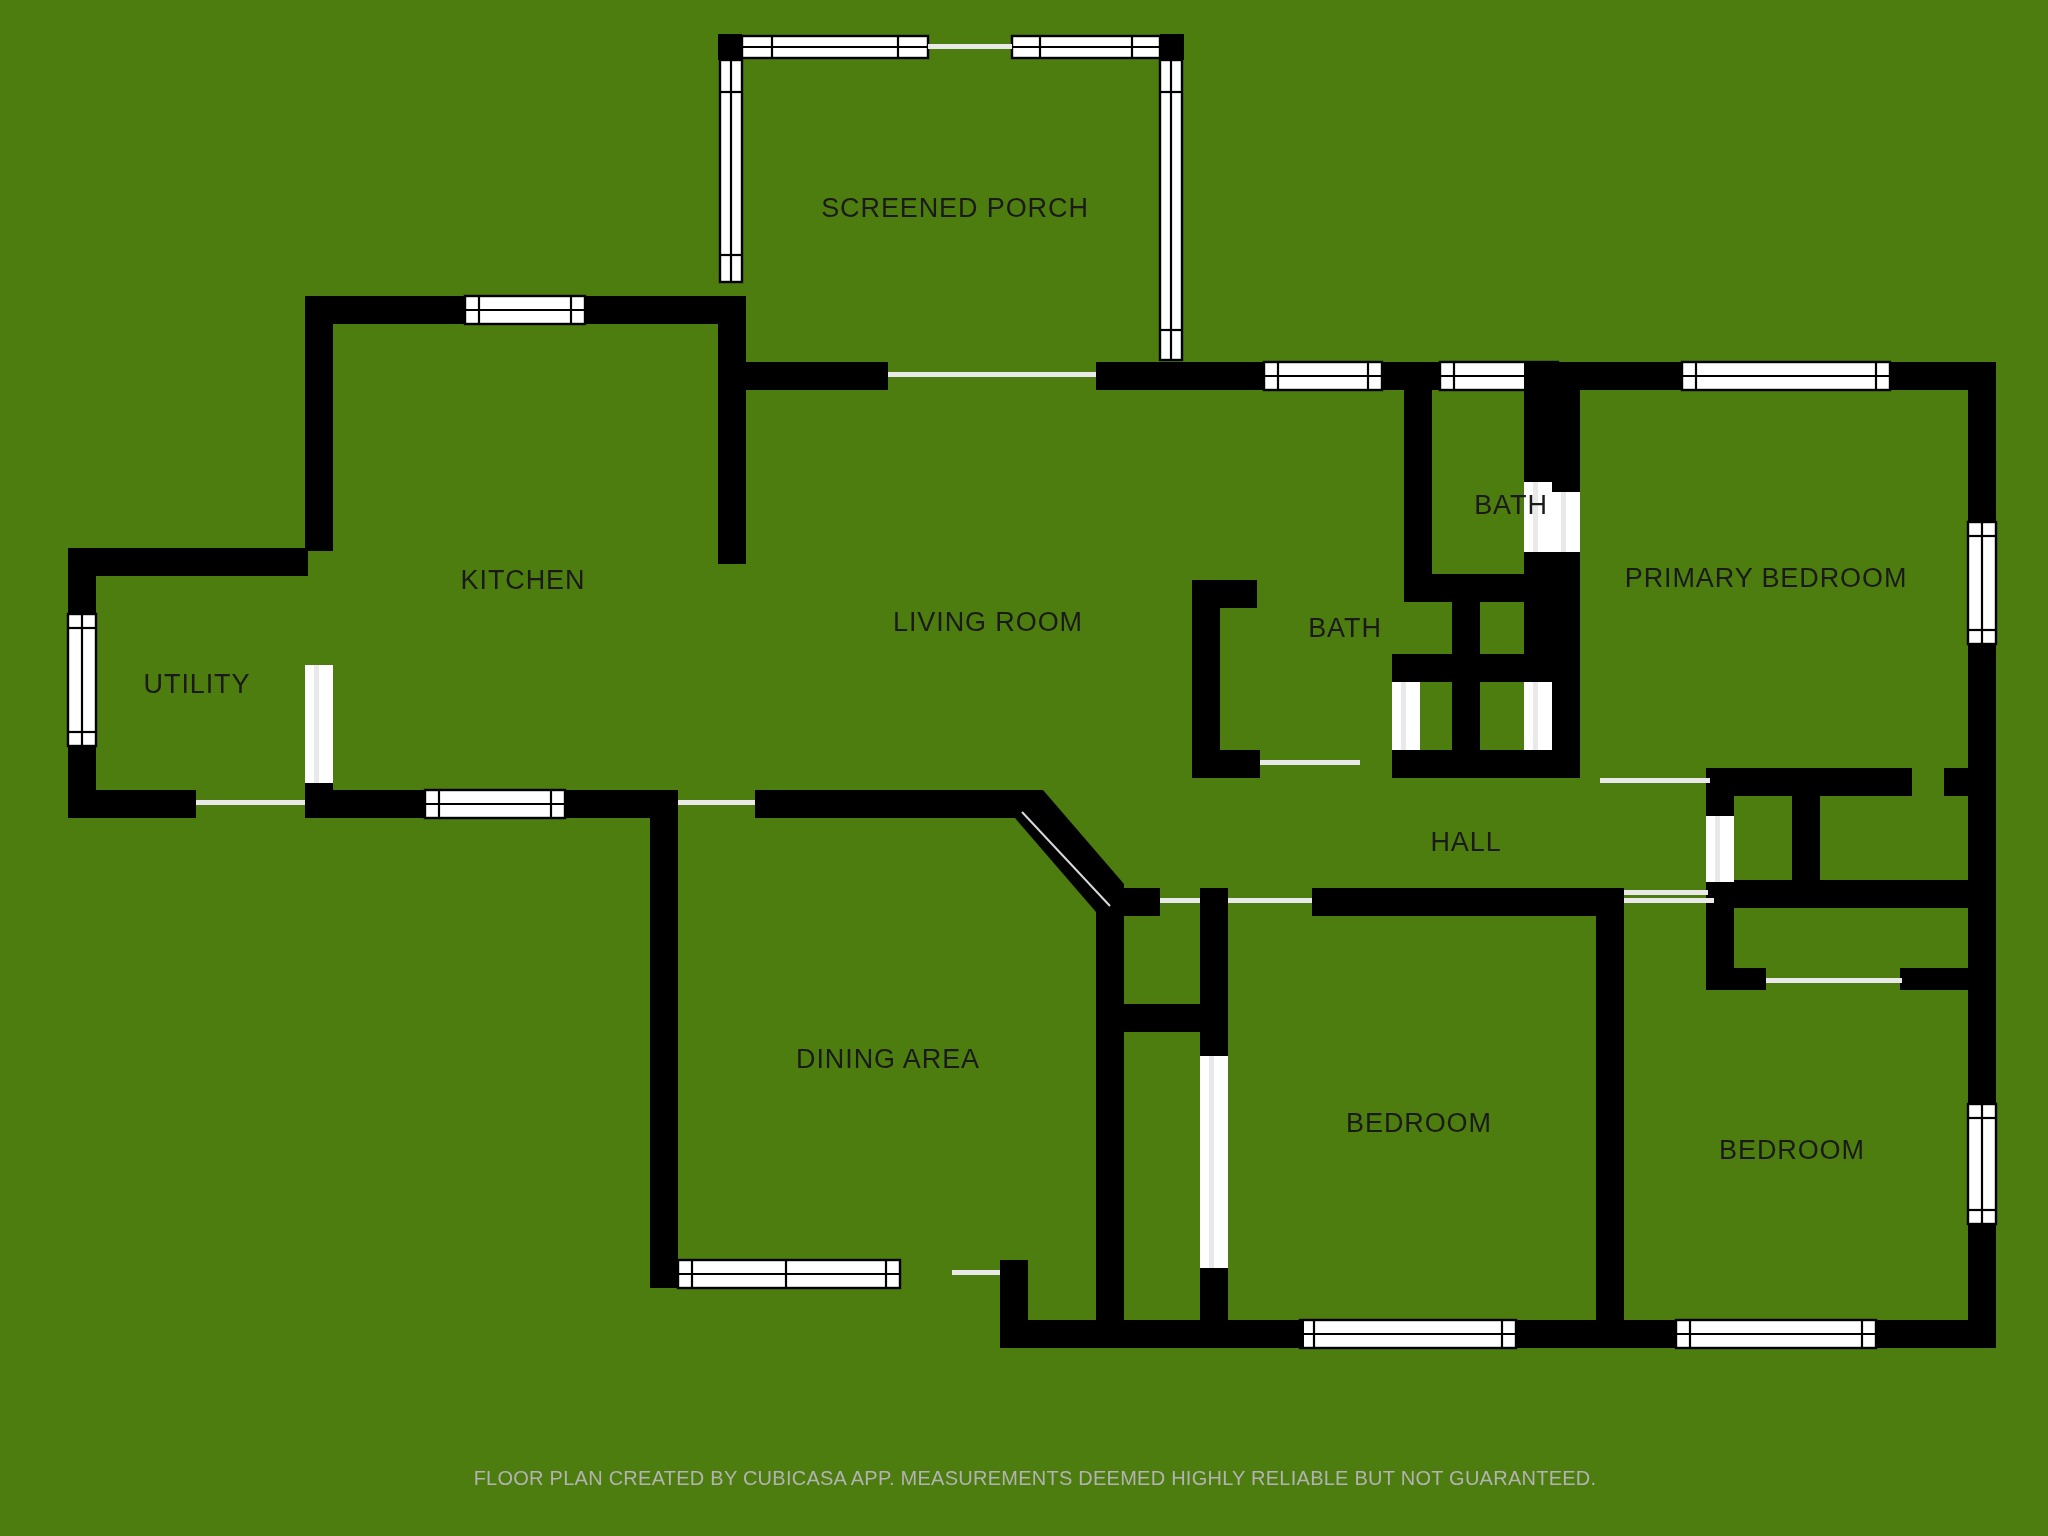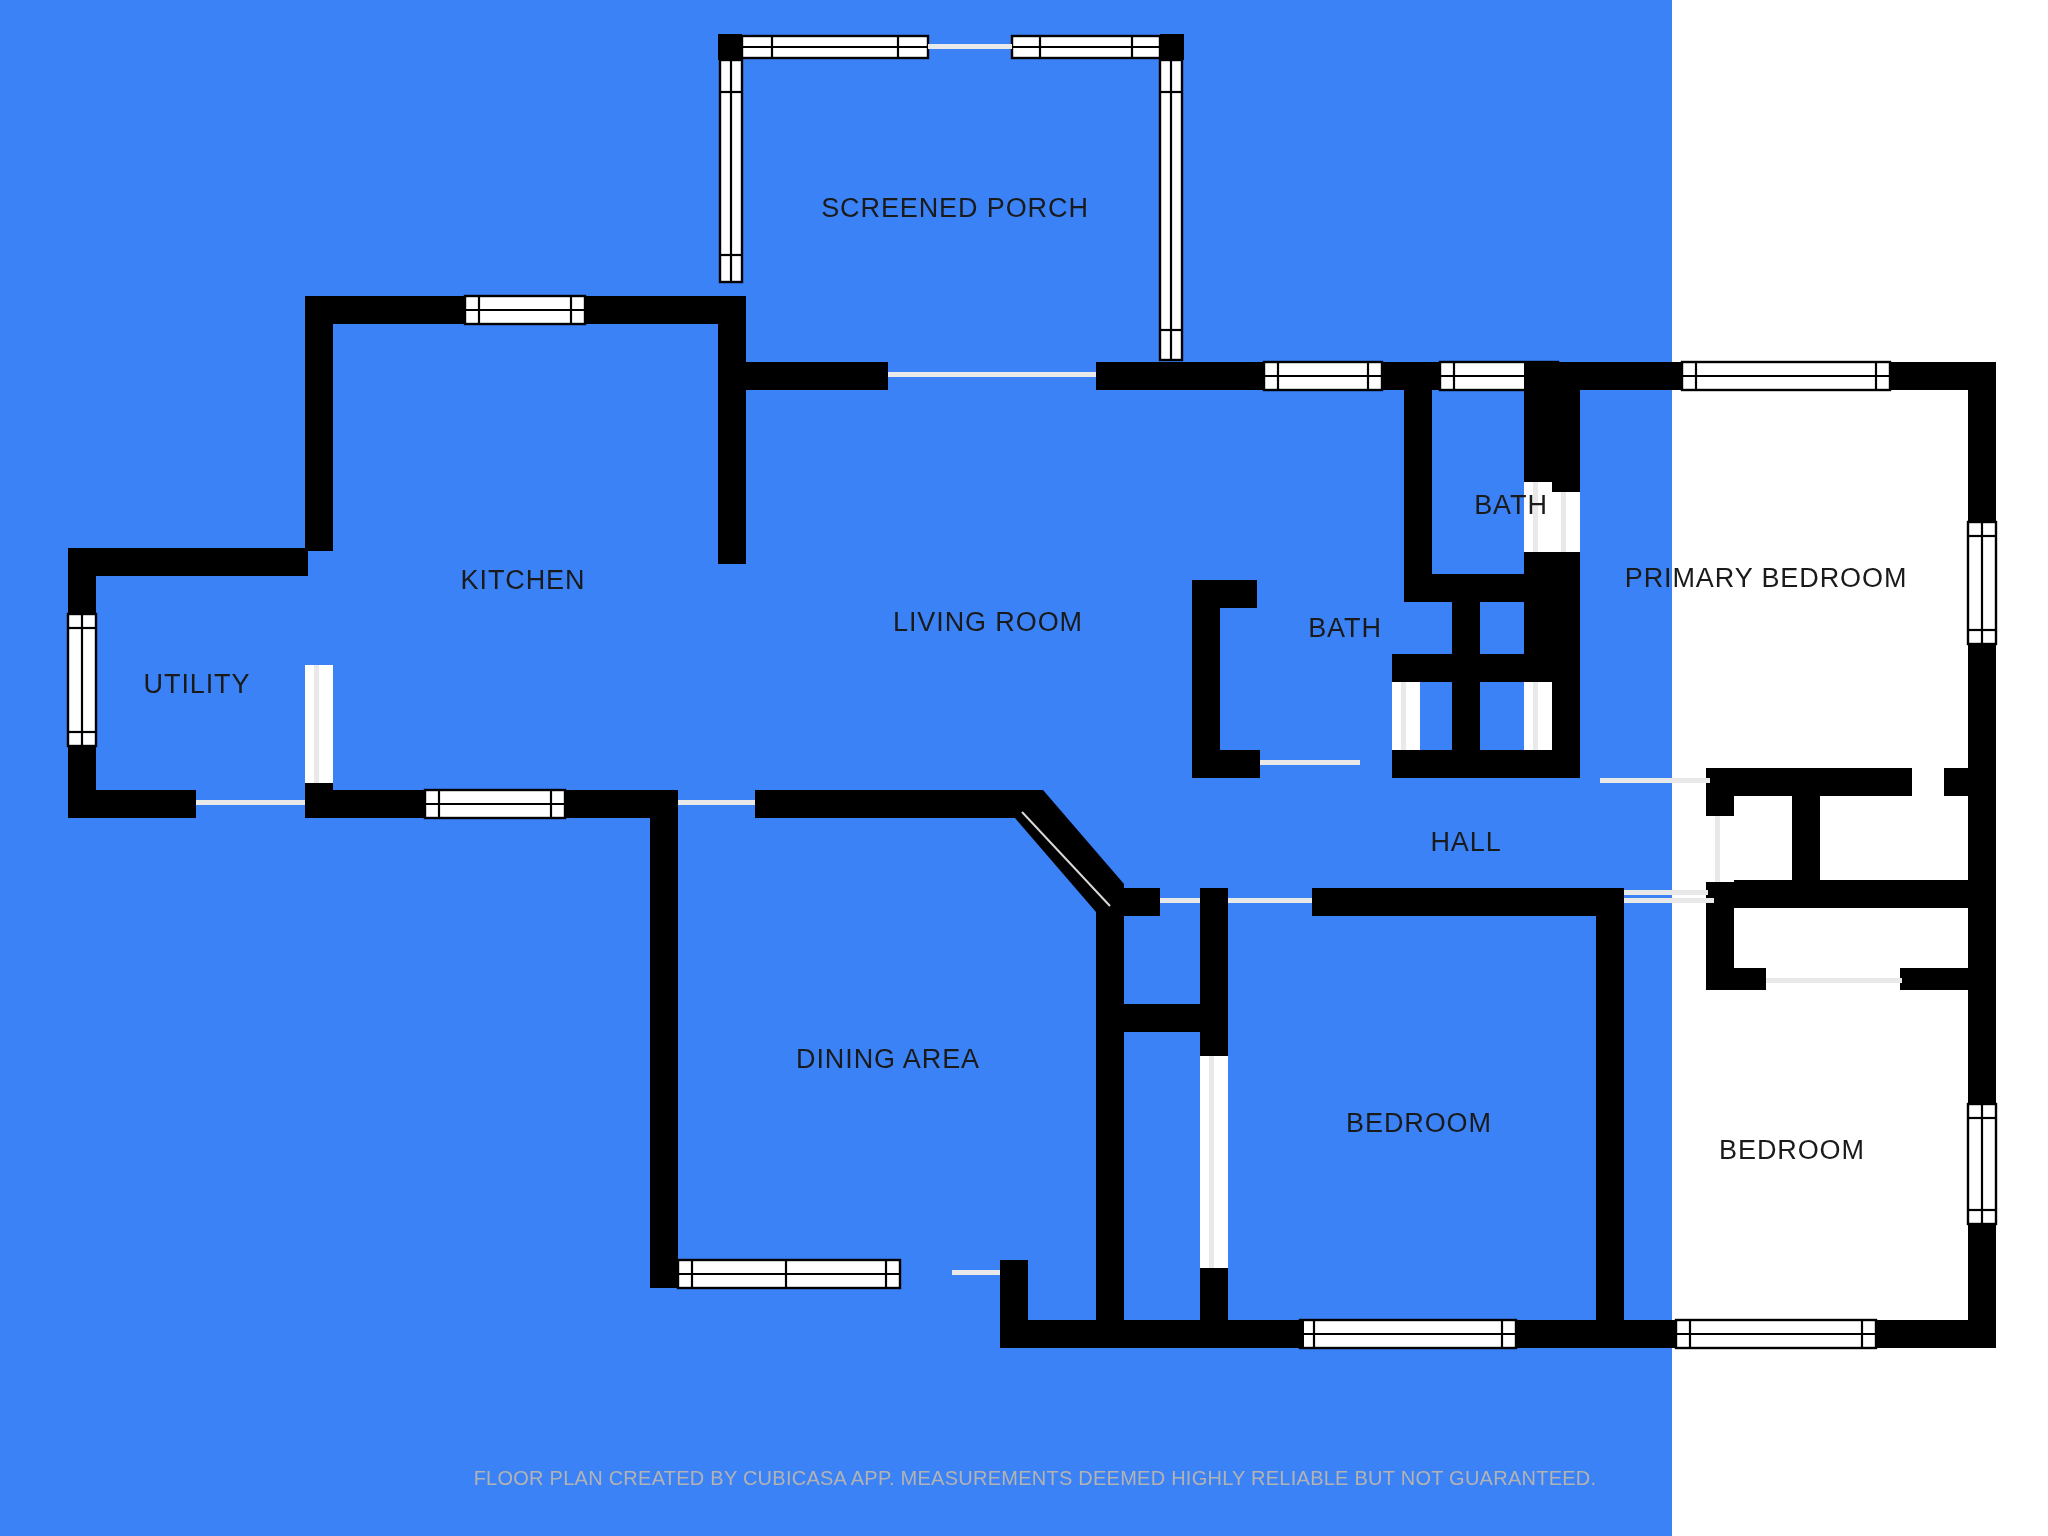--- a/index.html
+++ b/index.html
@@ -8,23 +8,23 @@
     background: #ffffff;
   }
   body {
     width: 2048px;
     height: 1536px;
     overflow: hidden;
     font-family: "Liberation Sans", sans-serif;
   }
   #plan-root {
     position: relative;
-    width: 1672px;
+    width: 2048px;
     height: 1536px;
-    background: #3b82f6;
+    background: #4d7c0f;
   }
   svg#floorplan {
     position: absolute;
     left: 0;
     top: 0;
     width: 2048px;
     height: 1536px;
     display: block;
   }
   .wall        { fill: #000000; }

